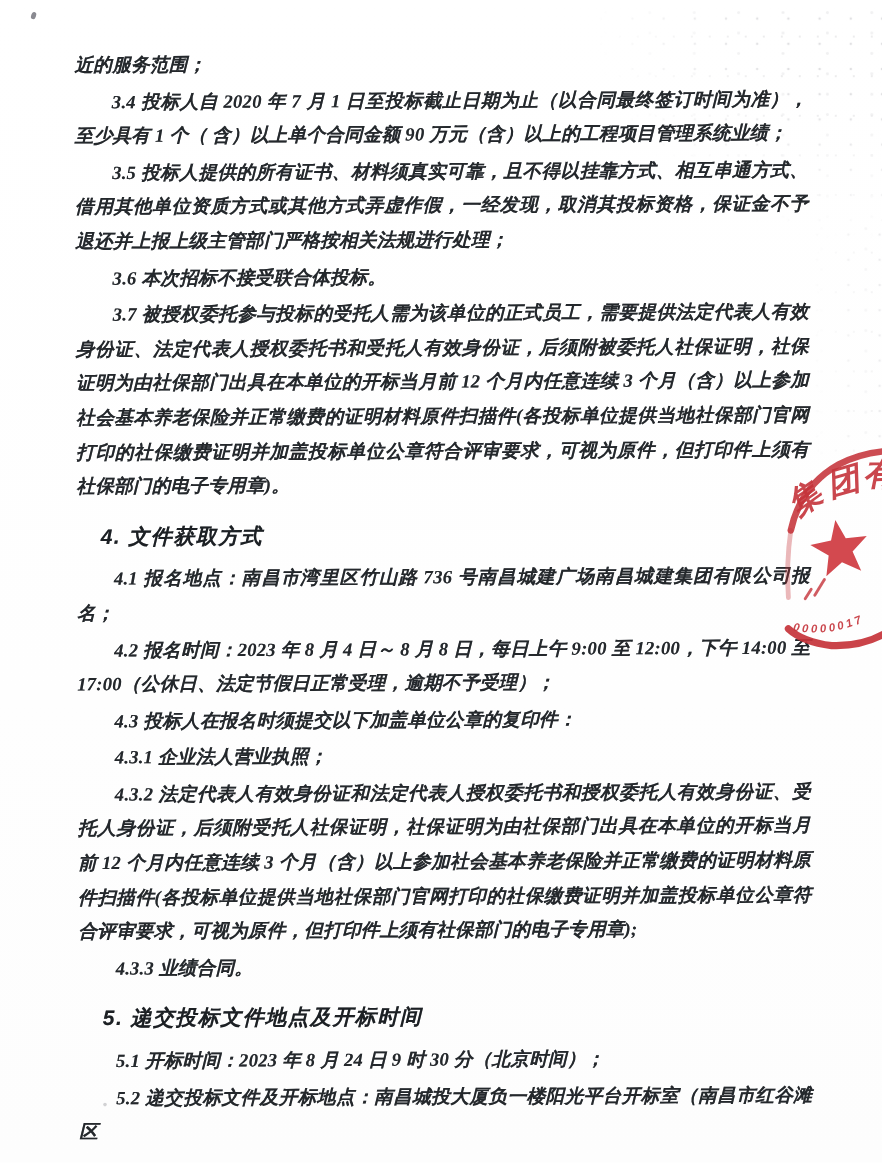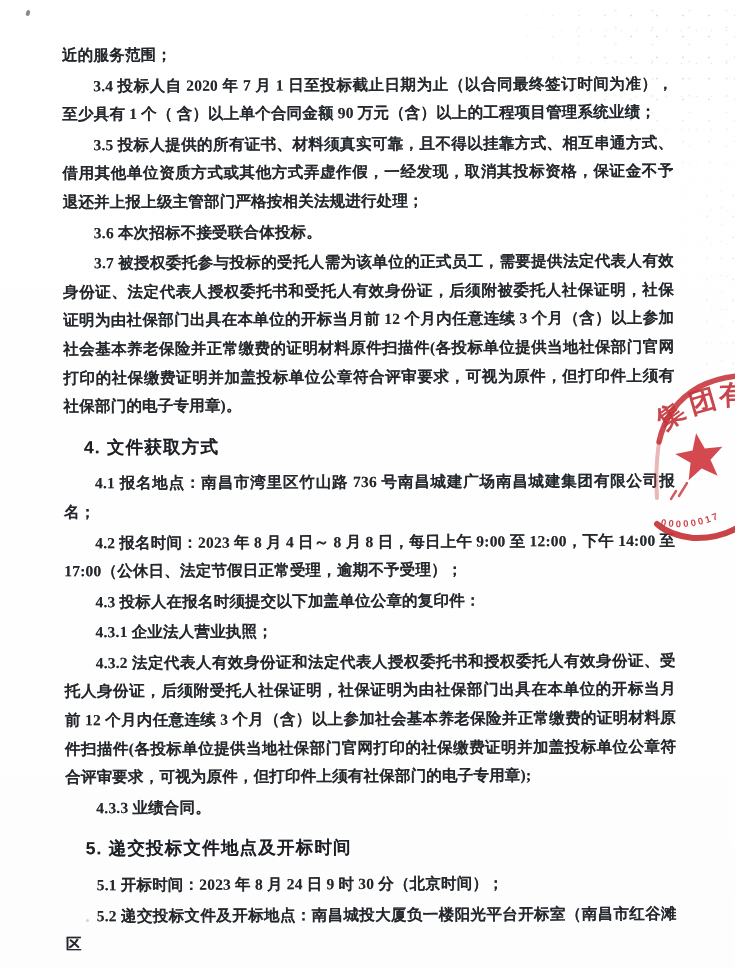--- a/index.html
+++ b/index.html
@@ -2,21 +2,21 @@
 <html lang="zh"><head>
 <meta charset="utf-8">
 <title></title>
 <style>
   html,body{margin:0;padding:0;}
   body{
     width:735px;height:969px;position:relative;overflow:hidden;
     background:#ffffff;
     font-family:"Liberation Serif", serif;
   }
-  .page{position:absolute;inset:0;background:linear-gradient(180deg,#ffffff 0%,#fefefe 60%,#fdfdfd 100%);}
+  .page{position:absolute;inset:0;background:linear-gradient(180deg,#ffffff 0%,#fefefe 60%,#fdfdfd 100%);font-style:italic;}
   
   .noise{
     position:absolute;pointer-events:none;
     background-image:
       radial-gradient(circle,#c9c9cd 0.6px,transparent 1.4px),
       radial-gradient(circle,#d8d8da 0.5px,transparent 1.2px),
       radial-gradient(circle,#e4e4e6 0.8px,transparent 1.6px);
     background-size:26px 21px,15px 33px,37px 17px;
     background-position:3px 5px,9px 14px,1px 2px;
   }

